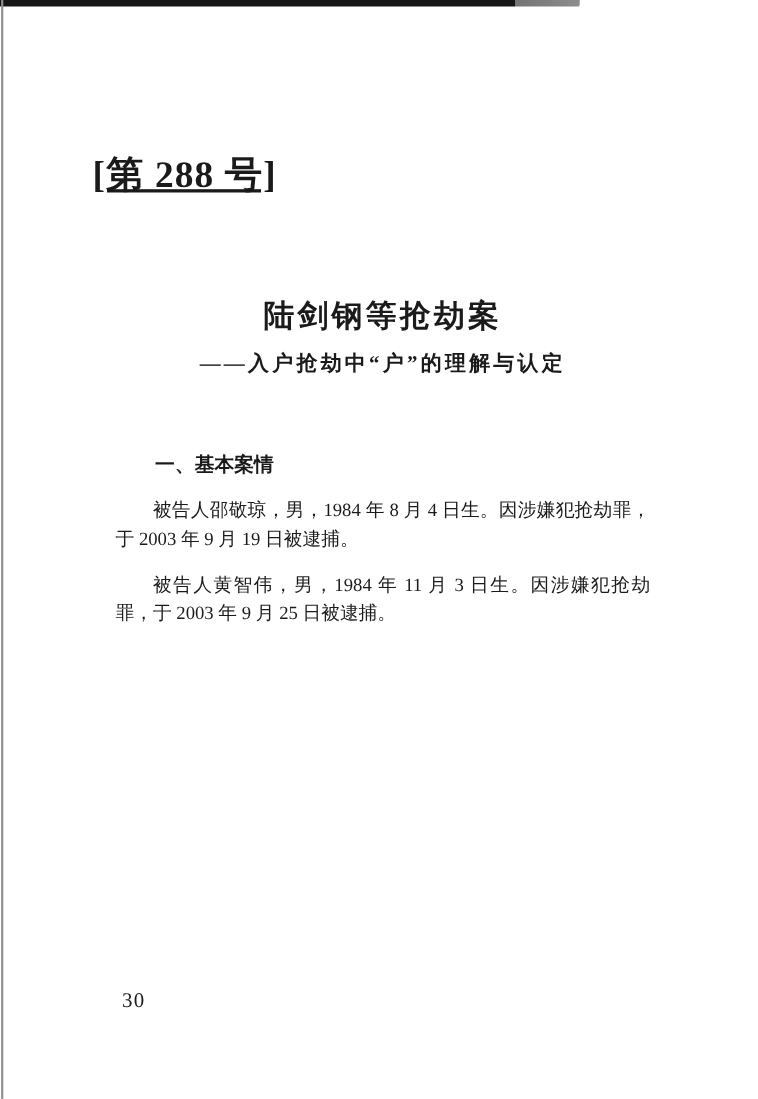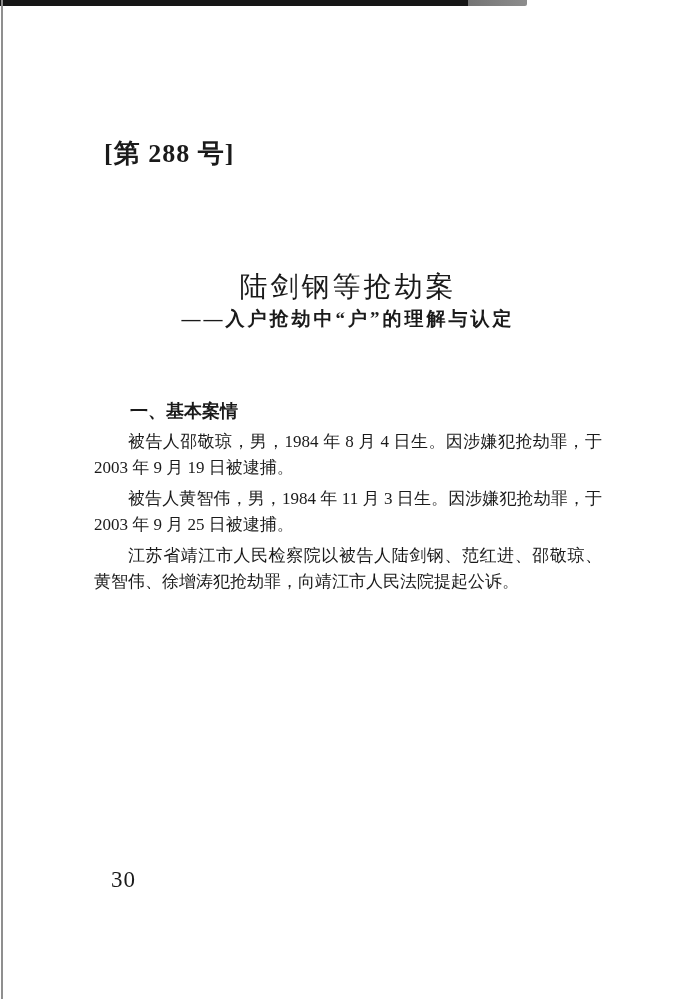--- a/index.html
+++ b/index.html
@@ -22,40 +22,42 @@
   }
   .scan-left-line {
     position: absolute;
     top: 0; left: 1px;
     width: 2px; height: 999px;
     background: #8f8f8f;
   }
   
   .case-number {
     position: absolute;
-    left: 104px; top: 136px;
-    font-size: 26px;
+    left: 84px; top: 136px;
+    font-size: 34px;
     font-weight: bold;
     letter-spacing: 1px;
     white-space: nowrap;
+    text-decoration: underline;
   }
   
   .title-block {
     position: absolute;
     left: 90px; top: 268px;
     width: 516px;
     text-align: center;
   }
   .article-title {
     font-size: 28px;
-    font-weight: normal;
+    font-weight: bold;
     letter-spacing: 3px;
     white-space: nowrap;
   }
   .article-subtitle {
+    margin-top: 11px;
     font-size: 19px;
     font-weight: bold;
     letter-spacing: 3px;
     white-space: nowrap;
   }
   
   .content {
     position: absolute;
     left: 90px; top: 394px;
     width: 516px;
@@ -63,43 +65,42 @@
     line-height: 26.5px;
     text-align: justify;
     text-align-last: left;
   }
   .section-heading {
     font-weight: bold;
     font-size: 18px;
     margin: 0;
   }
   .content p {
-    margin: 4px;
+    margin: 15px;
     text-indent: 2em;
   }
   .page-number {
     position: absolute;
-    left: 111px; top: 867px;
-    font-size: 23px;
+    left: 111px; top: 899px;
+    font-size: 19px;
     letter-spacing: 1px;
   }
 </style>
 </head>
 <body>
 
 <div class="scan-top-bar"></div>
 <div class="scan-left-line"></div>
 
 <div class="case-number">[第 288 号]</div>
 
 <div class="title-block">
   <div class="article-title">陆剑钢等抢劫案</div>
   <div class="article-subtitle">——入户抢劫中“户”的理解与认定</div>
 </div>
 
 <div class="content">
   <p class="section-heading">一、基本案情</p>
   <p>被告人邵敬琼，男，1984 年 8 月 4 日生。因涉嫌犯抢劫罪，于 2003 年 9 月 19 日被逮捕。</p>
   <p>被告人黄智伟，男，1984 年 11 月 3 日生。因涉嫌犯抢劫罪，于 2003 年 9 月 25 日被逮捕。</p>
-  <p>江苏省靖江市人民检察院以被告人陆剑钢、范红进、邵敬琼、黄智伟、徐增涛犯抢劫罪，向靖江市人民法院提起公诉。</p>
 </div>
 
 <div class="page-number">30</div>
 
 </body></html>

